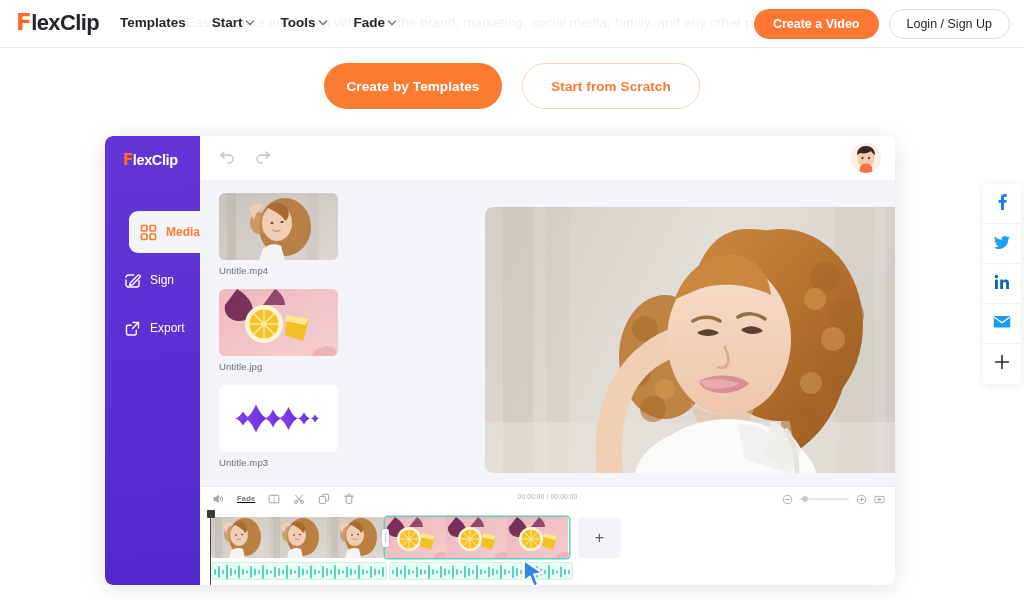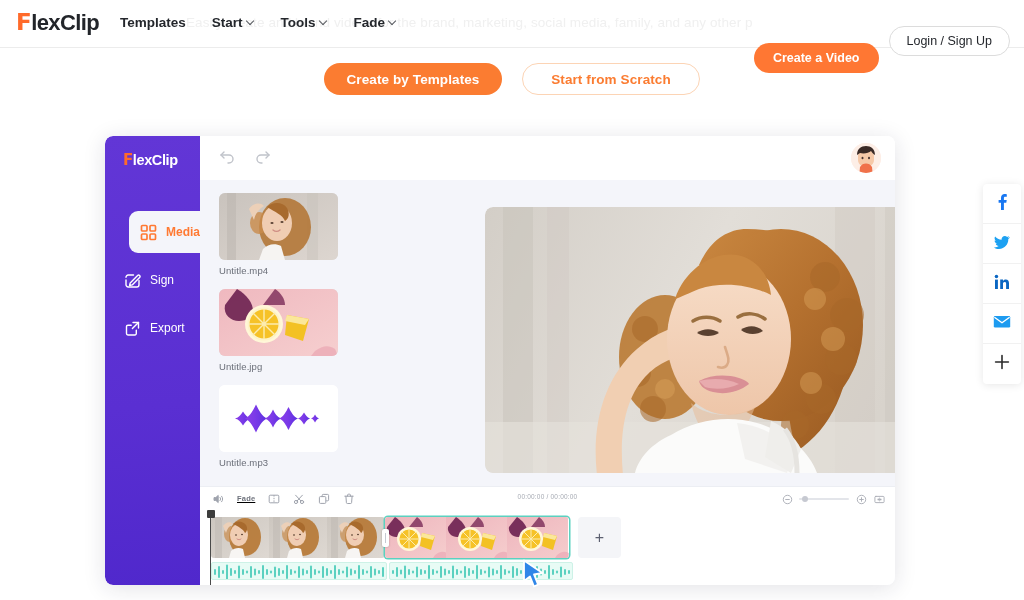--- a/index.html
+++ b/index.html
@@ -45,37 +45,36 @@
     border-right: 1.6px solid #55585e; border-bottom: 1.6px solid #55585e;
     transform: rotate(45deg);
   }
   .nav-right { position: absolute; right: 14px; top: 9px; display: flex; align-items: center; gap: 10px; z-index: 3; }
   .btn-create-video {
     height: 30px; padding: 0 19px; border-radius: 16px;
     background: #ff7733; color: #fff; border: none;
     font-size: 12.5px; font-weight: 600;
     display: flex; align-items: center; cursor: pointer;
     font-family: "Liberation Sans", sans-serif;
-    margin-top: 34px;
   }
   .btn-login {
     height: 30px; padding: 0 17px; border-radius: 16px;
     background: #fff; color: #24272c; border: 1px solid #dcdcdc;
     font-size: 12.5px; font-weight: 500;
     display: flex; align-items: center; cursor: pointer;
     font-family: "Liberation Sans", sans-serif;
   }
 
   
   .cta-row {
     position: absolute; left: 0; top: 63px; width: 1024px;
     display: flex; justify-content: center; gap: 20px; z-index: 10;
   }
   .cta {
-    height: 32px; border-radius: 24px; display: flex; align-items: center; justify-content: center;
+    height: 46px; border-radius: 24px; display: flex; align-items: center; justify-content: center;
     font-size: 13.5px; font-weight: 700; cursor: pointer; letter-spacing: .1px;
   }
   .cta-primary { width: 178px; background: #fb7c31; color: #ffffff; border: none; }
   .cta-secondary { width: 178px; background: #ffffff; color: #fb7c31; border: 1.5px solid #fcd4b5; }
 
   
   .editor {
     position: absolute; left: 105px; top: 136px;
     width: 790px; height: 449px;
     background: #ffffff; border-radius: 8px;

